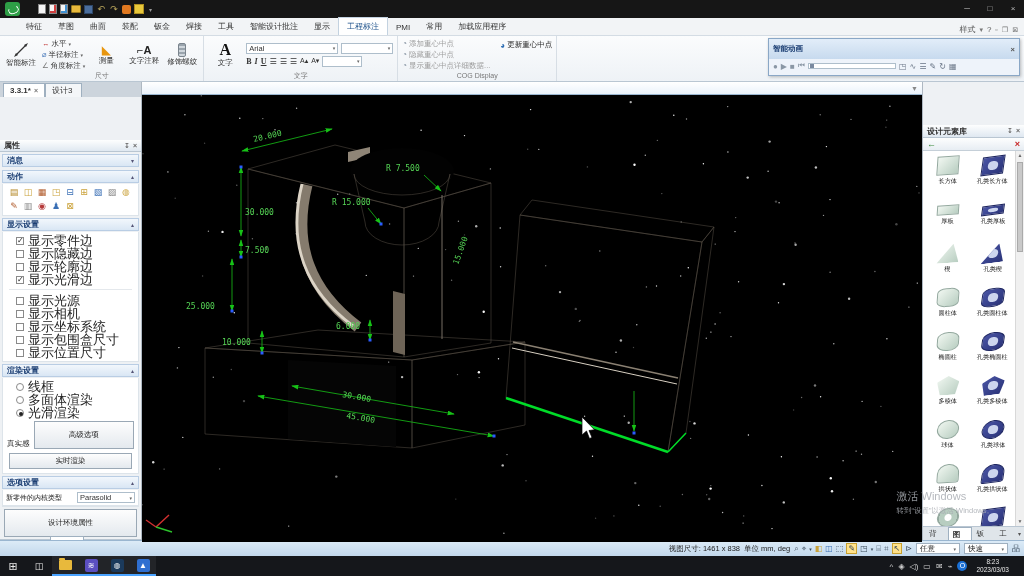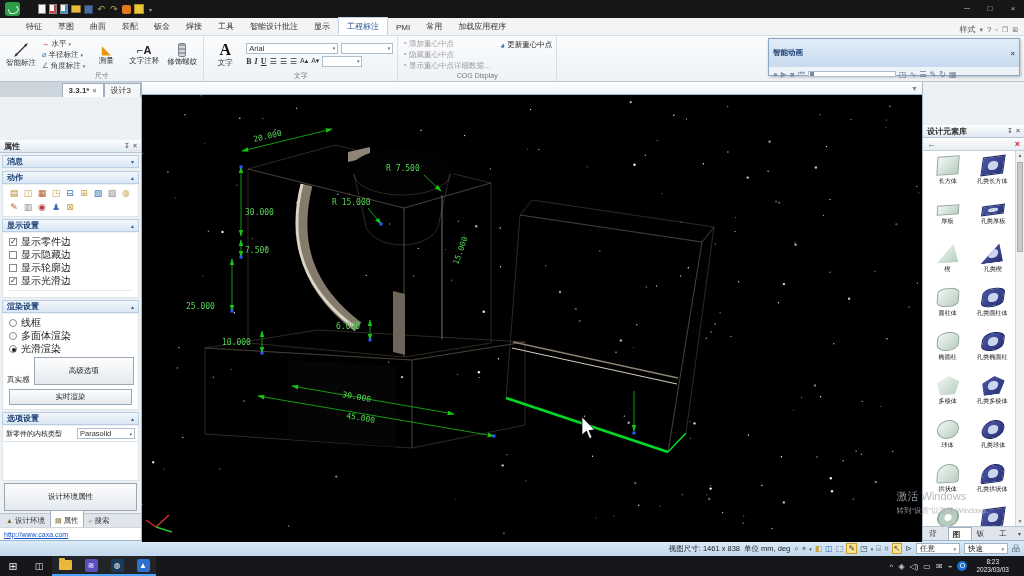--- a/index.html
+++ b/index.html
@@ -55,49 +55,49 @@
   .fmtrow b{font-family:"Liberation Serif",serif;}
   .cogstack{display:flex;flex-direction:column;justify-content:center;gap:1px;}
   .cogbtn{display:flex;align-items:center;gap:2px;font-size:7.5px;white-space:nowrap;}
   .cogbtn.disabled{color:#9b9b9b;}
   .cogbtn .cogicon{color:#8a97a5;font-size:8px;}
   .cogbtn.enabled{color:#222;}
   .cogbtn.enabled .cogicon{color:#2f6fb5;}
 
   
   .animpanel{position:absolute;right:4px;top:2px;width:252px;height:38px;background:#eef3fa;border:1px solid #8aa7c6;box-shadow:1px 1px 3px rgba(0,0,0,.25);z-index:20;}
-  .animpanel .ptitle{height:28px;background:linear-gradient(#e2edf9,#c7daee);display:flex;align-items:center;padding:0 4px;font-size:7.5px;font-weight:bold;color:#1b3e73;}
+  .animpanel .ptitle{height:20px;background:linear-gradient(#e2edf9,#c7daee);display:flex;align-items:center;padding:0 4px;font-size:7.5px;font-weight:bold;color:#1b3e73;}
   .animpanel .ptitle .x{margin-left:auto;color:#555;}
   .animpanel .pbody{display:flex;align-items:center;gap:3px;padding:2px 4px;}
   .pctl{color:#8a97a5;font-size:8px;}
   .pslider{width:88px;height:6px;border:1px solid #aebecb;background:#fff;position:relative;}
   .pslider::after{content:"";position:absolute;left:1px;top:0;width:4px;height:4px;background:#7a8aa0;}
   .ptool{color:#6a7687;font-size:8px;}
 
   
   .main{flex:1;display:flex;min-height:0;}
   .leftcol{width:142px;background:#eef1f4;border-right:1px solid #aeb8c2;display:flex;flex-direction:column;}
   .centercol{flex:1;display:flex;flex-direction:column;min-width:0;}
   .rightcol{width:102px;background:#eef1f4;border-left:1px solid #aeb8c2;display:flex;flex-direction:column;}
 
   
-  .docrow{height:15px;background:#ccd4dc;display:flex;align-items:flex-end;padding-left:3px;flex:0 0 15px;justify-content:flex-end;}
+  .docrow{height:15px;background:#ccd4dc;display:flex;align-items:flex-end;padding-left:3px;flex:0 0 15px;}
   .dtab{display:flex;align-items:center;gap:3px;background:#f4f6f8;border:1px solid #9fb0c0;border-bottom:none;padding:1px 6px;font-size:8px;color:#333;height:14px;}
   .dtab.active{background:#fff;font-weight:bold;}
   .dtab .x{color:#777;font-size:7px;}
 
   
   .phead{height:13px;display:flex;align-items:center;background:linear-gradient(#fdfefe,#dfe8f1);border-bottom:1px solid #b9c6d2;padding:0 4px;font-size:8px;font-weight:bold;color:#333;margin-top:43px;}
   .phead .tools{margin-left:auto;color:#666;display:flex;gap:3px;font-size:7px;}
   .sechead{height:13px;background:linear-gradient(#f2f7fc,#d9e6f4);border:1px solid #b9cde4;color:#1b3e73;font-weight:bold;font-size:8px;display:flex;align-items:center;padding:0 4px;margin:2px 2px 1px;}
   .sechead .chev{margin-left:auto;color:#557;font-size:6px;}
   .aicons{display:flex;flex-wrap:wrap;gap:2px;padding:2px 5px 3px;background:#fff;margin:0 2px;border:1px solid #dde4ea;border-top:none;}
   .aicon{width:12px;height:12px;font-size:9px;line-height:12px;text-align:center;}
   .chklist{background:#fff;margin:0 2px;border:1px solid #dde4ea;border-top:none;padding:2px 0;}
-  .chk{display:flex;align-items:center;gap:4px;font-size:10px;height:13px;padding-left:6px;color:#222;}
+  .chk{display:flex;align-items:center;gap:4px;font-size:13px;height:13px;padding-left:13px;color:#222;}
   .chk .box{width:8px;height:8px;border:1px solid #8a8a8a;background:#fff;position:relative;flex:0 0 8px;}
   .chk.checked .box::after{content:"✓";position:absolute;left:0;top:-2px;font-size:8px;color:#222;}
   .rad .box{border-radius:50%;}
   .rad.checked .box::after{content:"";position:absolute;left:2px;top:2px;width:4px;height:4px;background:#222;border-radius:50%;}
   .chkgap{height:5px;border-top:1px solid #e4e8ec;margin:3px 6px 0;}
   .rendrow{display:flex;align-items:flex-end;padding:2px 4px;gap:4px;}
   .rendrow .lbl{font-size:7.5px;}
   .btn{border:1px solid #9aa8b5;background:linear-gradient(#fdfdfd,#e4e9ee);font-size:7.5px;text-align:center;padding:8px 6px;color:#222;}
   .fullbtn{display:block;margin:2px 6px;padding:2px 7px;}
   .kernelrow{display:flex;align-items:center;gap:3px;padding:2px 3px;background:#fff;margin:0 2px;border:1px solid #dde4ea;border-top:none;}
@@ -433,20 +433,43 @@
             <div class="chk">
               <span class="box"></span>
               <span>显示轮廓边</span>
             </div>
             <div class="chk checked">
               <span class="box"></span>
               <span>显示光滑边</span>
             </div>
           </div>
         <div class="chkgap"></div>
+        <div>
+
+        <div class="chk">
+              <span class="box"></span>
+              <span>显示光源</span>
+            </div>
+            <div class="chk">
+              <span class="box"></span>
+              <span>显示相机</span>
+            </div>
+            <div class="chk">
+              <span class="box"></span>
+              <span>显示坐标系统</span>
+            </div>
+            <div class="chk">
+              <span class="box"></span>
+              <span>显示包围盒尺寸</span>
+            </div>
+            <div class="chk">
+              <span class="box"></span>
+              <span>显示位置尺寸</span>
+            </div>
+          </div>
       </div>
       <div class="sechead">
           <span>渲染设置</span>
           <span class="chev">▴</span>
         </div>
       <div class="chklist">
         <div>
 
         <div class="chk rad">
               <span class="box"></span>

